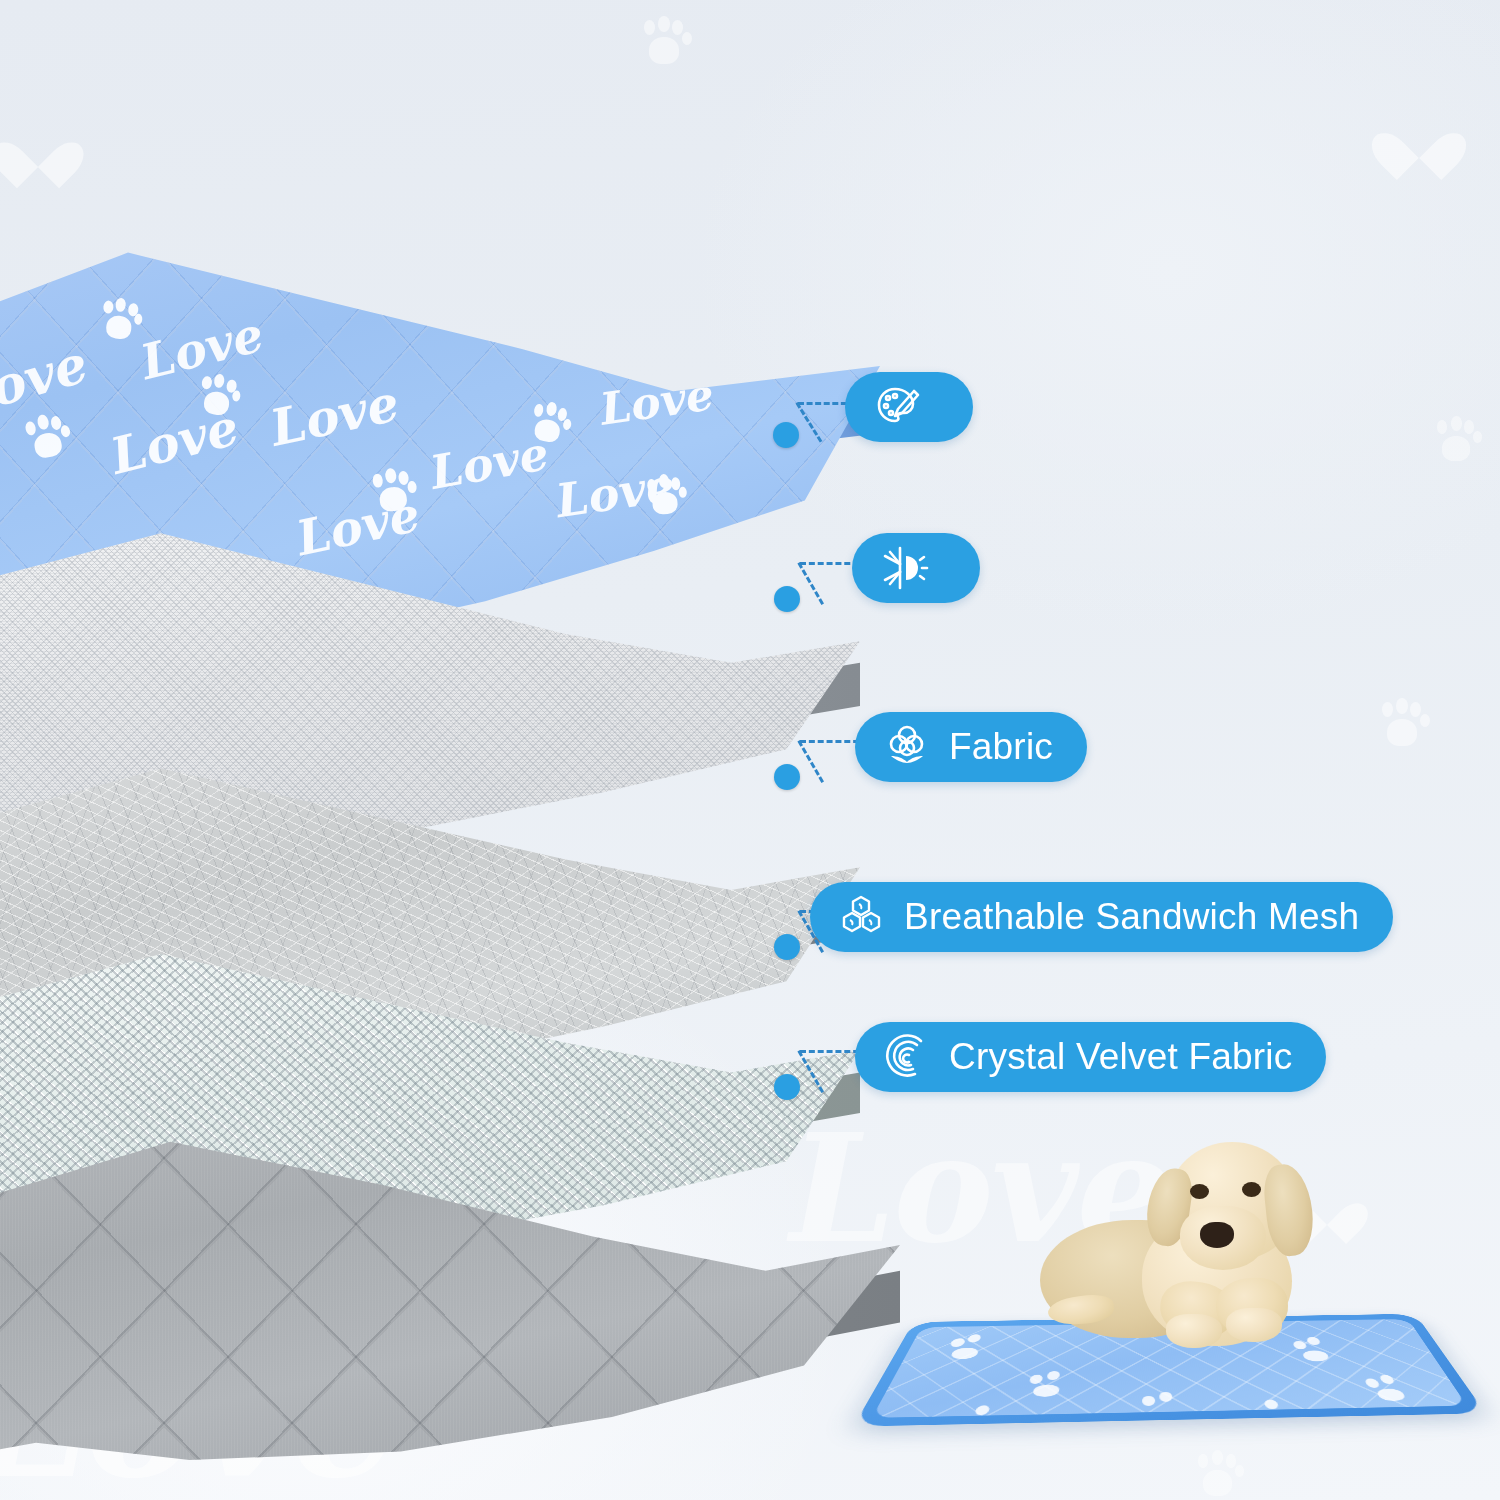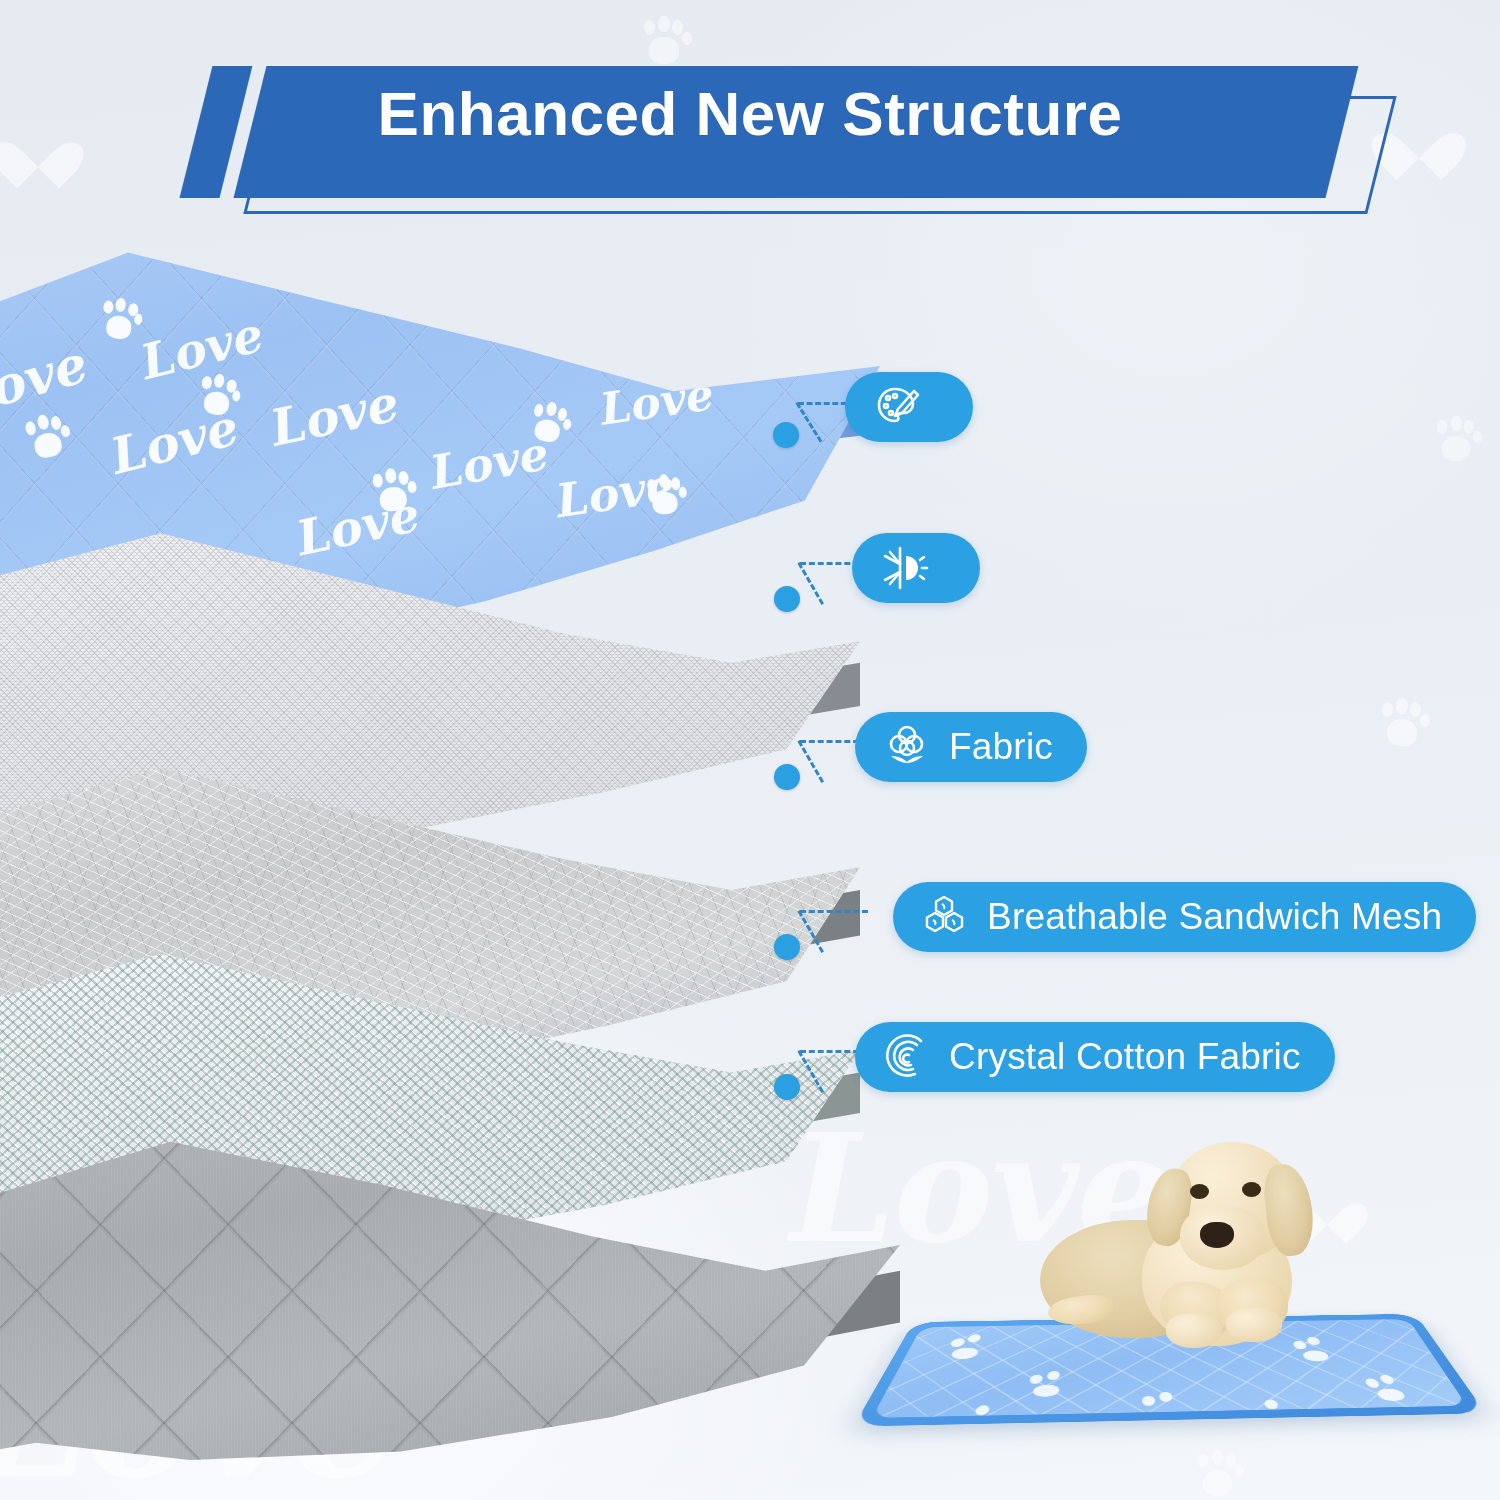--- a/index.html
+++ b/index.html
@@ -201,26 +201,20 @@
       <i style="left:17px;top:-2px;width:11px;height:15px;"></i>
       <i style="left:31px;top:2px;width:10px;height:14px;"></i>
       <i style="left:40px;top:13px;width:9px;height:12px;"></i>
       <i class="pad" style="left:8px;top:18px;width:29px;height:26px;"></i>
     </div>
 
     <div class="wm-love" style="left:-30px;top:1318px;font-size:168px;">Love</div>
     <div class="wm-love" style="left:790px;top:1100px;font-size:150px;opacity:.5;">Love</div>
   </div>
 
-  <div id="banner">
-    <div class="slant bar-outline" style="left:258px;top:96px;width:1118px;height:112px;"></div>
-    <div class="slant bar-thin" style="left:196px;top:66px;width:40px;height:132px;"></div>
-    <div class="slant bar-main" style="left:250px;top:66px;width:1092px;height:132px;"></div>
-    <div id="banner-title">Enhanced New Structure</div>
-  </div>
 
   <div>
 
     <div class="layer" style="left:-60px;top:240px;width:940px;height:420px;">
       <div class="edge" style="background:linear-gradient(90deg,#7da9e4,#6f9cdb);
                   -webkit-mask-image:linear-gradient(#000,#000);mask-image:linear-gradient(#000,#000);
                   -webkit-clip-path:polygon(0% 26%,22% 6%,40% 18%,62% 30%,78% 40%,100% 34%,100% 46%,78% 52%,62% 42%,40% 30%,22% 18%,0% 38%);
                   clip-path:polygon(0% 26%,22% 6%,40% 18%,62% 30%,78% 40%,100% 34%,100% 46%,78% 52%,62% 42%,40% 30%,22% 18%,0% 38%);"></div>
       <div class="sheet l1-bg" style="-webkit-clip-path:polygon(0% 20%,20% 3%,40% 14%,62% 26%,78% 36%,100% 30%,92% 62%,76% 74%,58% 86%,38% 96%,20% 88%,0% 96%);
                   clip-path:polygon(0% 20%,20% 3%,40% 14%,62% 26%,78% 36%,100% 30%,92% 62%,76% 74%,58% 86%,38% 96%,20% 88%,0% 96%);"></div>
@@ -386,42 +380,42 @@
           <circle cx="18" cy="23" r="8"></circle>
             <circle cx="33" cy="23" r="8"></circle>
             <circle cx="26" cy="14" r="8"></circle>
             <circle cx="26" cy="27" r="7"></circle>
           <path d="M10 35c6 0 12 2 16 6 4-4 10-6 16-6-5 4-11 7-16 7s-11-3-16-7z" fill="#ffffff" stroke="none"></path>
         </svg>
       </span>
       <span class="txt">Fabric</span>
     </div>
 
-    <div class="pill" style="left:893px;top:882px;text-align:center;">
+    <div class="pill" style="left:810px;top:882px;text-align:center;">
       <span class="ic">
         <svg viewBox="0 0 52 52" width="52" height="52" fill="none" stroke="#ffffff" stroke-width="2.4" stroke-linejoin="round">
           <path d="M25 6l8 4.5v9L25 24l-8-4.5v-9z"></path>
           <path d="M16 22l8 4.5v9L16 40l-8-4.5v-9z"></path>
           <path d="M35 22l8 4.5v9L35 40l-8-4.5v-9z"></path>
           <path d="M23 13c2 1 3 3 2 5M14 29c2 1 3 3 2 5M33 29c2 1 3 3 2 5" stroke-width="2"></path>
         </svg>
       </span>
       <span class="txt">Breathable Sandwich Mesh</span>
     </div>
 
     <div class="pill" style="left:855px;top:1022px;">
       <span class="ic">
         <svg viewBox="0 0 52 52" width="52" height="52" fill="none" stroke="#ffffff" stroke-width="2.6" stroke-linecap="round">
           <path d="M40 10a20 20 0 1 0-6 33"></path>
           <path d="M36 14a14 14 0 1 0-4 24"></path>
           <path d="M32 19a8.5 8.5 0 1 0-2 15"></path>
           <path d="M28 24a4 4 0 1 0 0 7"></path>
         </svg>
       </span>
-      <span class="txt">Crystal Cotton Fabric</span>
+      <span class="txt">Crystal Velvet Fabric</span>
     </div>
   </div>
 
   <div id="dog-photo">
 
     <div class="mat">
       <div class="mat-border"></div>
       <div class="mat-face">
         <span class="sp" style="left:40px;top:26px;width:14px;height:18px;"></span>
         <span class="sp" style="left:56px;top:18px;width:13px;height:17px;"></span>

